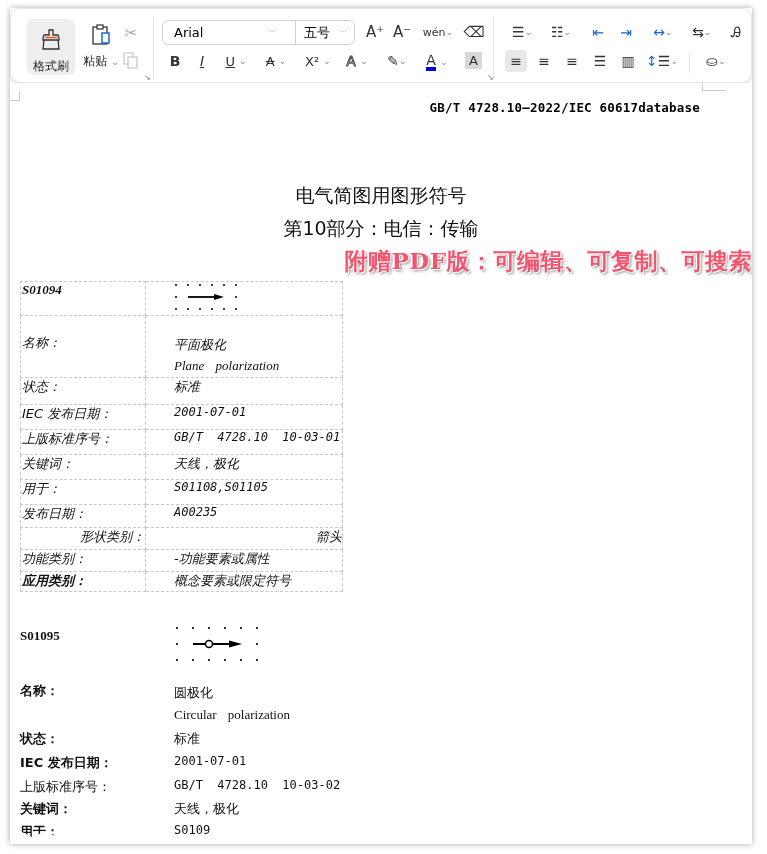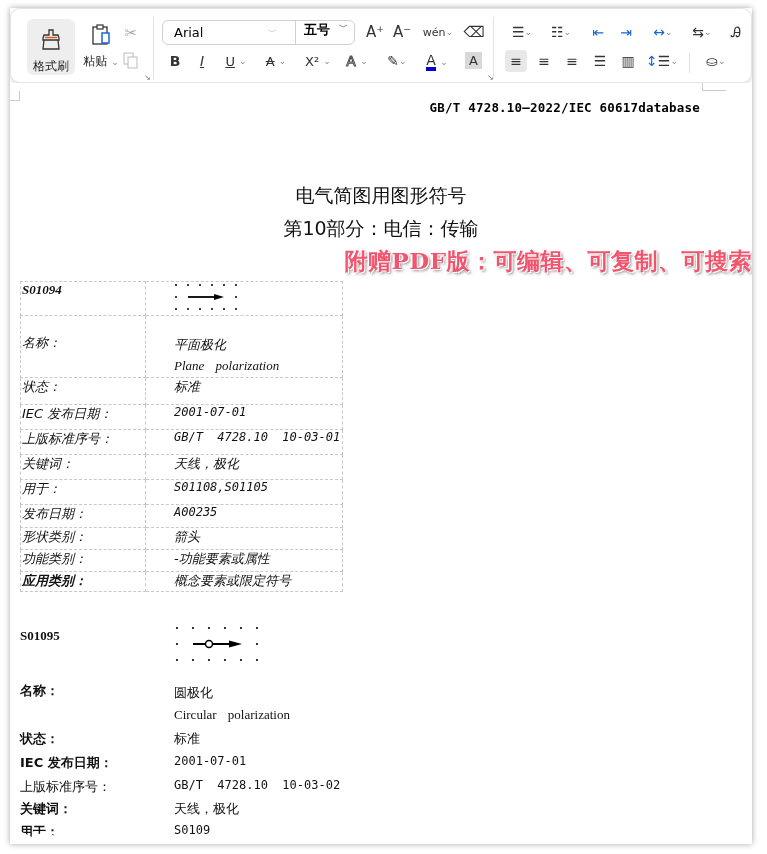--- a/index.html
+++ b/index.html
@@ -6,21 +6,21 @@
     body { width: 767px; height: 854px; background: #ffffff; position: relative; overflow: hidden; font-family: "DejaVu Sans", sans-serif; }
     .frame { position: absolute; left: 10px; top: 8px; width: 742px; height: 836px; background: #fff; box-shadow: 0 0 6px rgba(0,0,0,0.35); overflow: hidden; }
     .ribbon { position: absolute; left: 0; top: 0; width: 100%; height: 75px; background: #fff; border-radius: 10px; box-shadow: 0 2px 4px rgba(0,0,0,0.12); border:1px solid #e4e4e4; }
     .tb { position: absolute; display: flex; align-items: center; justify-content: center; color: #333; font-size: 12px; }
     .big-btn { position: absolute; top: 10px; width: 48px; height: 56px; border-radius: 6px; display: flex; flex-direction: column; align-items: center; justify-content: flex-start; padding-top: 4px; font-size: 12px; color: #222; }
     .big-btn.active { background: #eeeeee; }
     .big-btn .lbl { margin-top: 6px; font-size: 12px; white-space: nowrap; }
     .sep { position: absolute; top: 8px; width: 1px; height: 62px; background: #e2e2e2; }
     .font-box { position: absolute; left: 151px; top: 11px; width: 193px; height: 25px; border: 1px solid #d0d0d0; border-radius: 6px; display: flex; font-size: 13px; }
     .font-box .name { width: 133px; padding-left: 11px; display: flex; align-items: center; justify-content: space-between; padding-right: 18px; border-right: 1px solid #d0d0d0; }
-    .font-box .size { flex: 1; padding-left: 8px; display: flex; align-items: flex-start; justify-content: space-between; padding-right: 6px; font-weight: bold; }
+    .font-box .size { flex: 1; padding-left: 8px; display: flex; align-items: center; justify-content: space-between; padding-right: 6px; }
     .chev { color: #888; font-size: 9px; }
     .small-arrow { position: absolute; font-size: 8px; color: #777; }
     .page { position: absolute; left: 0; top: 75px; width: 100%; height: 761px; background: #fff; }
     .corner-l { position: absolute; left: 0; top: 8px; width: 10px; height: 10px; border-right: 1px solid #ccc; border-bottom: 1px solid #ccc; }
     .corner-r { position: absolute; left: 692px; top: 0px; width: 24px; height: 8px; border-left: 1px solid #ccc; border-bottom: 1px solid #ccc; }
     .header-std { position: absolute; right: 52px; top: 17px; font-family: "DejaVu Sans Mono", monospace; font-size: 12.5px; font-weight: bold; letter-spacing: 0.2px; color: #000; }
     .title1 { position: absolute; left: 0; width: 100%; top: 100px; text-align: center; font-size: 19px; color: #111; }
     .title2 { position: absolute; left: 0; width: 100%; top: 133px; text-align: center; font-size: 19px; color: #111; }
     .promo { position: absolute; left: 0; width: 100%; top: 163px; text-align: right; font-family: "DejaVu Serif", serif; font-size: 23px; font-weight: bold; color: #f2566e; text-shadow: 1px 1px 0 #fff, -1px -1px 0 #fff, 2px 2px 3px rgba(0,0,0,0.45); letter-spacing: 0.5px; }
     table.entry { position: absolute; left: 10px; border-collapse: collapse; font-size: 13px; color: #111; }
@@ -181,21 +181,21 @@
             <td class="v">天线，极化</td>
           </tr>
       <tr style="height:25px;">
             <td>用于：</td>
             <td class="v mono">S01108,S01105</td>
           </tr>
       <tr style="height:23px;">
             <td>发布日期：</td>
             <td class="v mono">A00235</td>
           </tr>
-      <tr style="height:22px;">
+      <tr style="height:22px;text-align:right;">
             <td>形状类别：</td>
             <td class="v">箭头</td>
           </tr>
       <tr style="height:22px;">
             <td>功能类别：</td>
             <td class="v">-功能要素或属性</td>
           </tr>
       <tr style="height:20px;">
             <td class="b">应用类别：</td>
             <td class="v">概念要素或限定符号</td>

